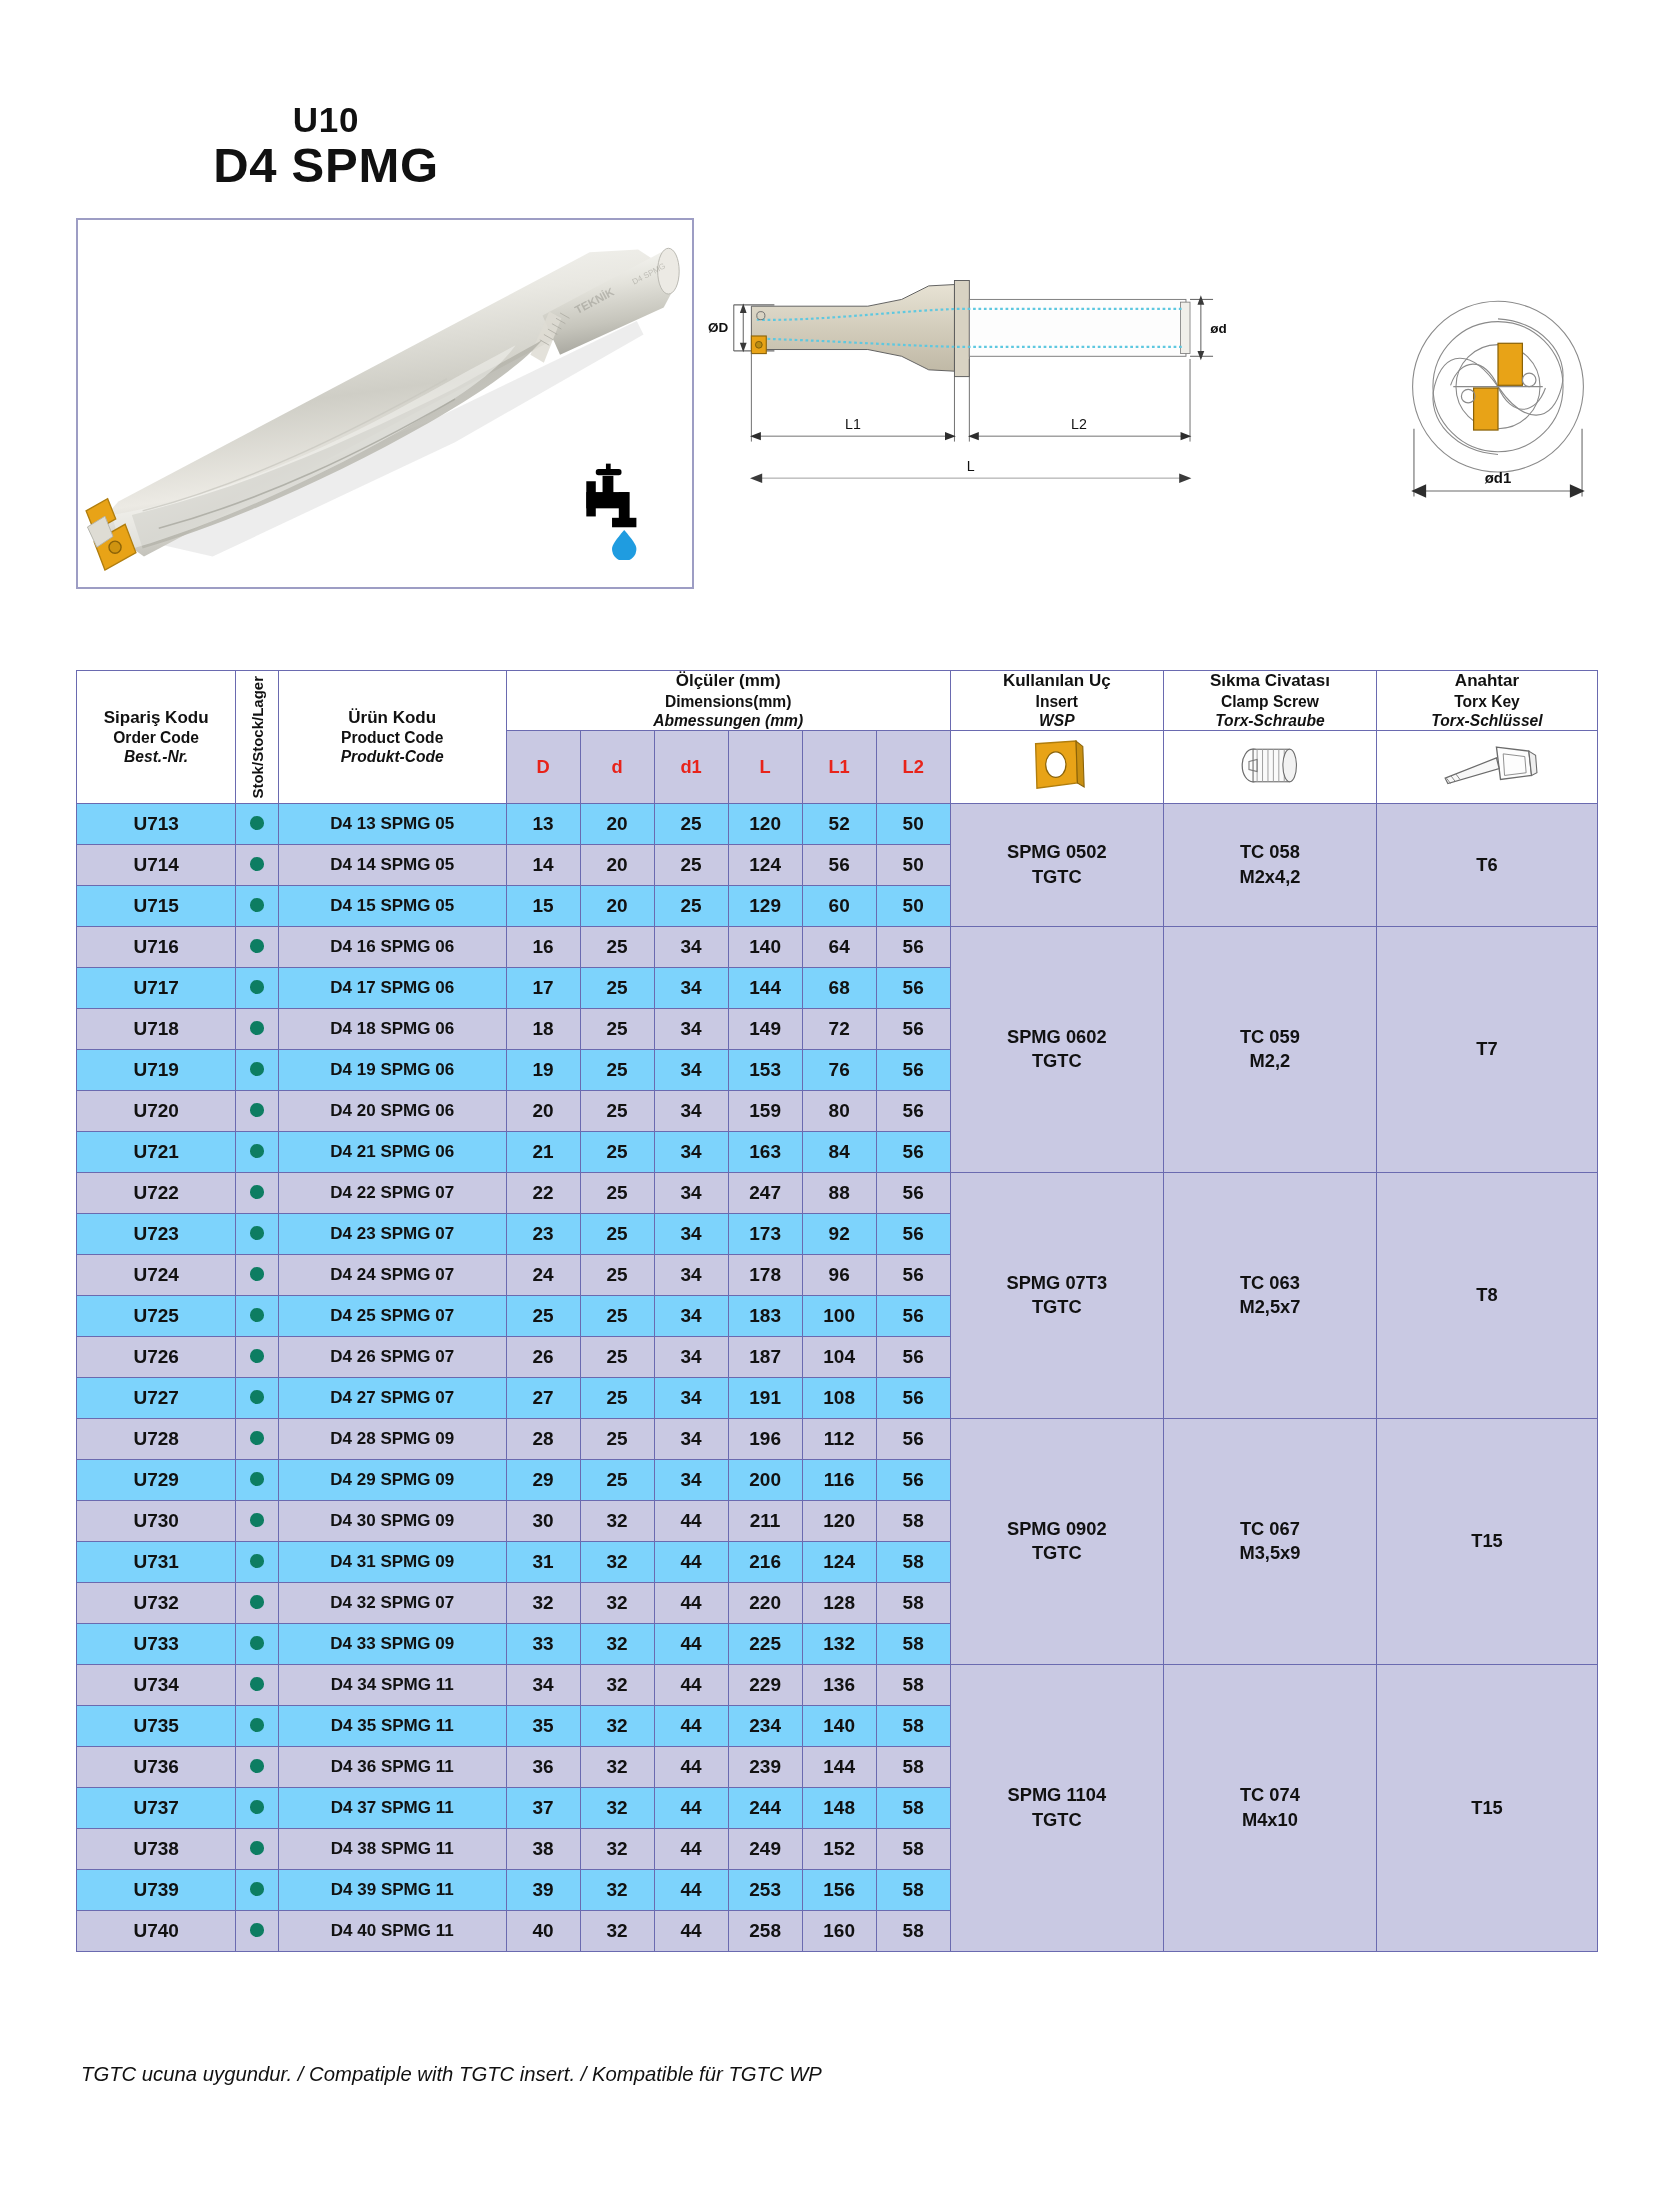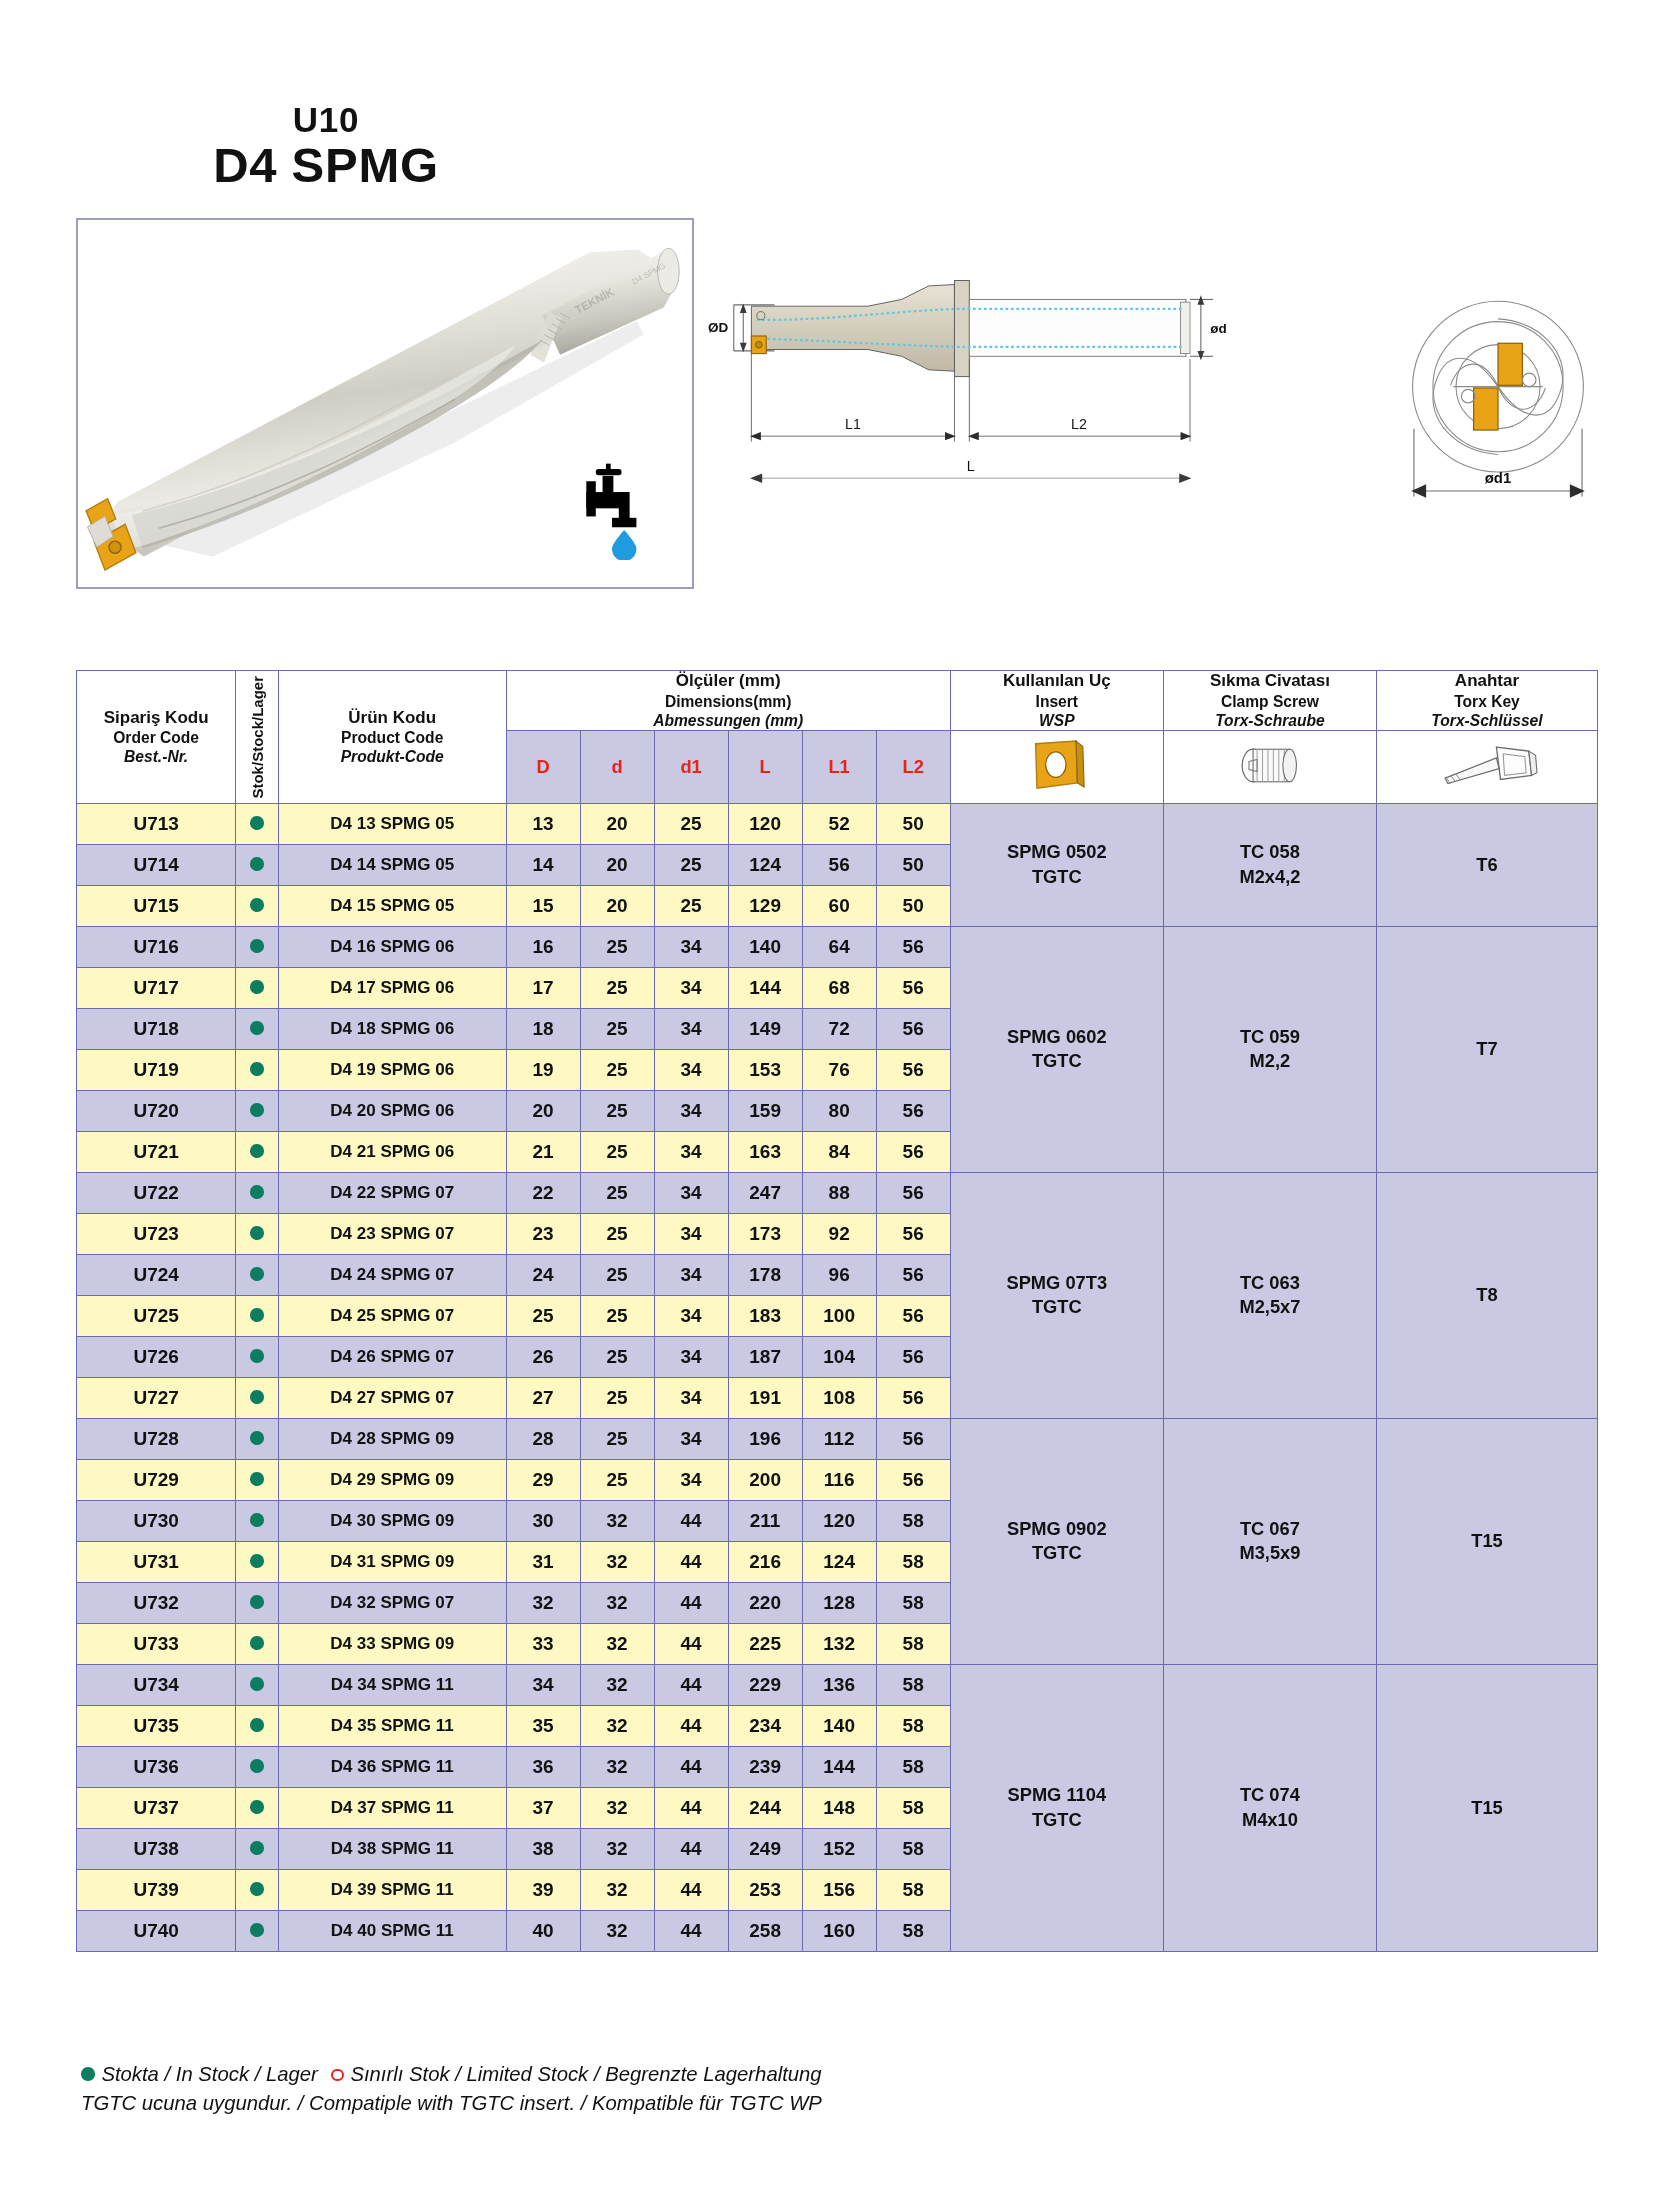--- a/index.html
+++ b/index.html
@@ -54,21 +54,21 @@
   .hdr-stock-inner {
     writing-mode: vertical-rl; transform: rotate(180deg);
     font-size:15px; font-weight:bold; white-space:nowrap;
     margin:0 auto; line-height:1;
   }
   .dimsub { background:#c9c9e3; height:35px; }
   .dimsub span { color:#e8231a; font-weight:bold; font-size:18.3px; }
 
   .icon-cell { background:#ffffff; height:73px; }
 
-  .row-a { background:#fef9c3; }
+  .row-a { background:#7dd3fc; }
   .row-b { background:#c9c9e3;margin-left:38px; }
   .cell { height:41px; font-size:19px; font-weight:bold; }
   .cell-order { font-size:19px; font-weight:bold; }
   .cell-prod  { font-size:17px; font-weight:bold; white-space:nowrap; }
   .cell-dim   { font-size:19px; font-weight:bold; }
   .grp-cell   { background:#c9c9e3; font-size:18.3px; font-weight:bold; line-height:1.35; }
   .grp-key    { background:#c9c9e3; font-size:18.3px; font-weight:bold; }
 
   .dot { display:inline-block; width:13.6px; height:13.6px; border-radius:50%; background:#0d7d62; }
   .dot-open { display:inline-block; width:12.2px; height:12.2px; border-radius:50%; background:transparent; border:2px solid #e8231a; }
@@ -703,20 +703,17 @@
           <td class="cell cell-dim">32</td>
           <td class="cell cell-dim">44</td>
           <td class="cell cell-dim">258</td>
           <td class="cell cell-dim">160</td>
           <td class="cell cell-dim">58</td>
         </tr>
       </tbody>
   </table>
 
   <div class="footer">
-    <div class="f-line">
-      <span class="dot"></span><span class="sw"></span><span>Stokta / In Stock / Lager</span><span class="sw"></span><span class="sw"></span><span class="dot-open"></span><span class="sw"></span><span>Sınırlı Stok / Limited Stock / Begrenzte Lagerhaltung</span>
-    </div>
     <div class="f-line">TGTC ucuna uygundur. / Compatiple with TGTC insert. / Kompatible für TGTC WP</div>
   </div>
 
 </div>
 
 
 </body></html>

